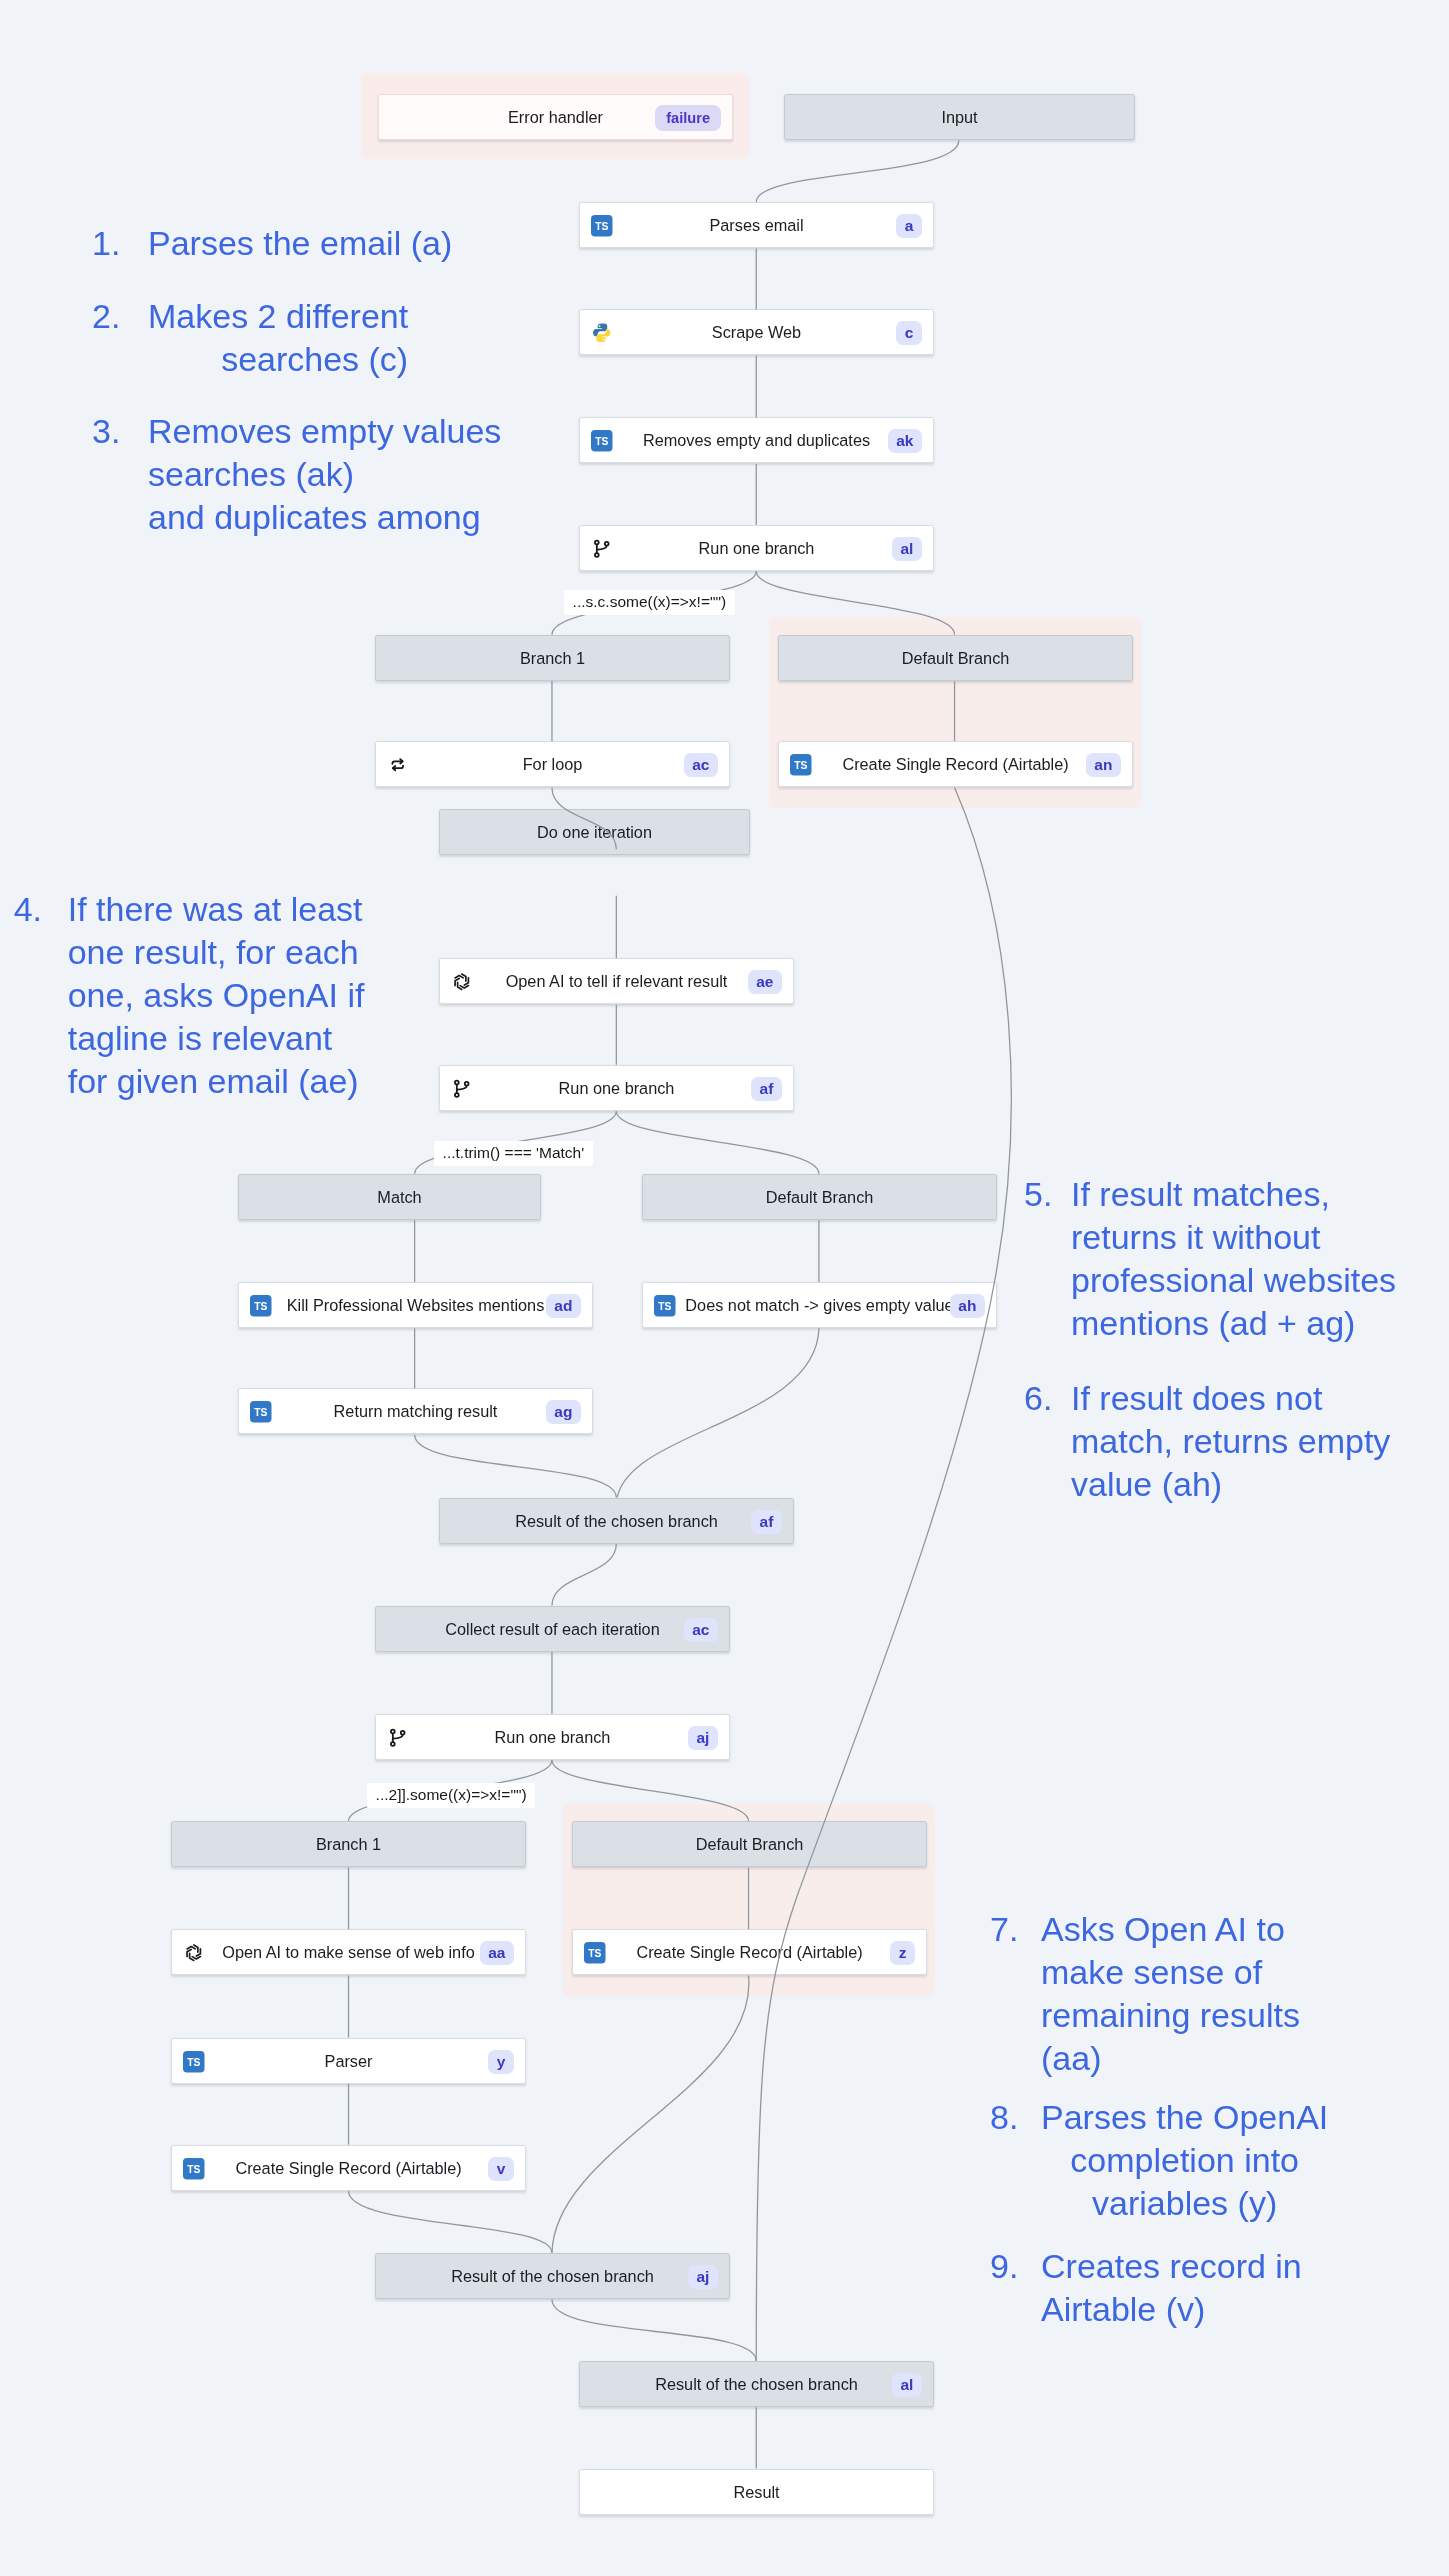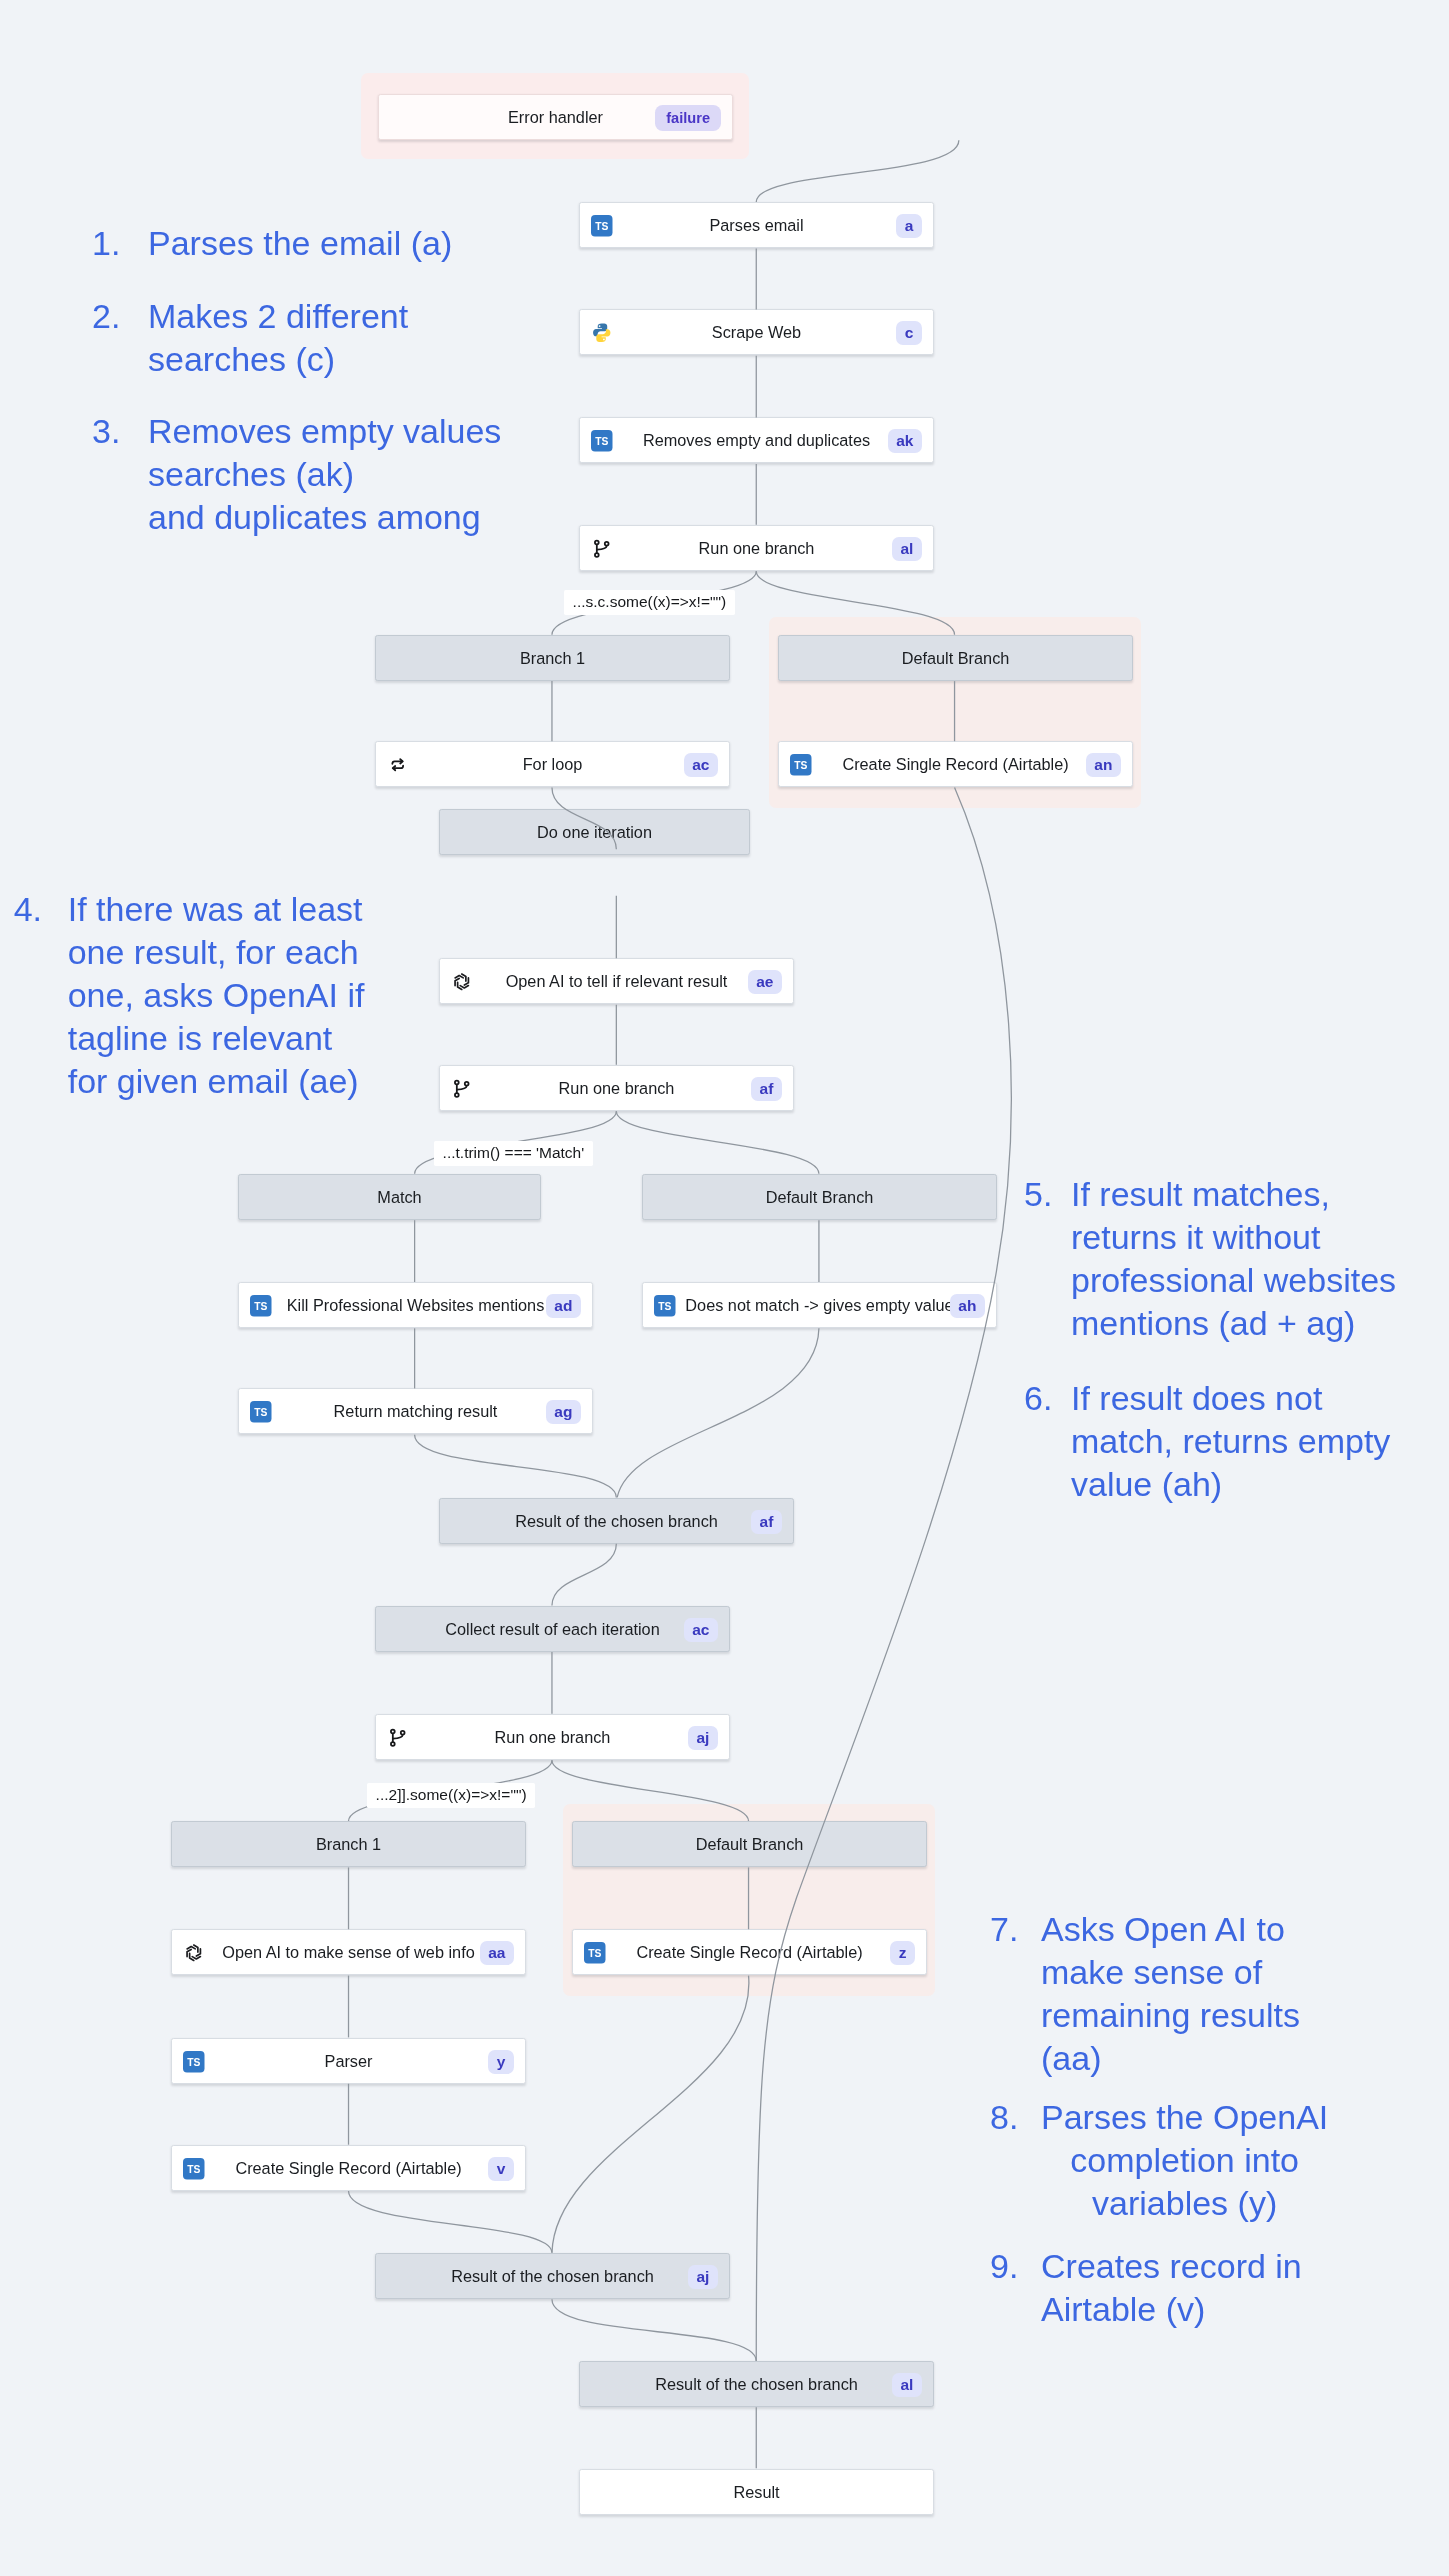--- a/index.html
+++ b/index.html
@@ -44,20 +44,23 @@
 </head>
 <body>
 
 <div id="canvas">
     <div class="hl" style="left: 361px; top: 73px; width: 388px; height: 86px; background: rgb(251, 236, 236);"></div>
     <div class="hl" style="left: 769px; top: 617px; width: 372px; height: 191px; background: rgb(248, 237, 235);"></div>
     <div class="hl" style="left: 563px; top: 1804px; width: 372px; height: 192px; background: rgb(248, 237, 235);"></div>
     <div class="node error" style="left: 378px; top: 94px; width: 355px; height: 46px;">
       <span class="label">Error handler</span>
       <span class="badge failure">failure</span>
+    </div>
+    <div class="node gray" style="left: 784px; top: 94px; width: 351px; height: 46px;">
+      <span class="label">Input</span>
     </div>
     <div class="node " style="left: 579px; top: 202px; width: 355px; height: 46px;">
       <span class="icon">
         <svg viewBox="0 0 24 24">
           <rect width="24" height="24" rx="4.5" fill="#3178c6"></rect>
           <text x="12" y="16.8" font-size="11.5" font-weight="bold" fill="#ffffff" text-anchor="middle" font-family="Liberation Sans, sans-serif">TS</text>
         </svg>
       </span>
       <span class="label">Parses email</span>
       <span class="badge">a</span>
@@ -310,21 +313,21 @@
     <div class="cond" style="left: 434px; top: 1141px;">...t.trim() === 'Match'</div>
     <div class="cond" style="left: 367px; top: 1783px;">...2]].some((x)=&gt;x!="")</div>
     <div class="annot" style="left: 92px; top: 222px;">
       <span class="num">1.</span>
       <div class="lines" style="margin-left: 56px;">
         <div>Parses the email (a)</div>
       </div>
     </div>
     <div class="annot" style="left: 92px; top: 295px;">
       <span class="num">2.</span>
-      <div class="lines" style="margin-left: 56px;">
+      <div class="lines" style="margin-left: 56px; text-align: right;">
         <div>Makes 2 different</div>
         <div>searches (c)</div>
       </div>
     </div>
     <div class="annot" style="left: 92px; top: 410px;">
       <span class="num">3.</span>
       <div class="lines" style="margin-left: 56px;">
         <div>Removes empty values</div>
         <div>searches (ak)</div>
         <div>and duplicates among</div>

